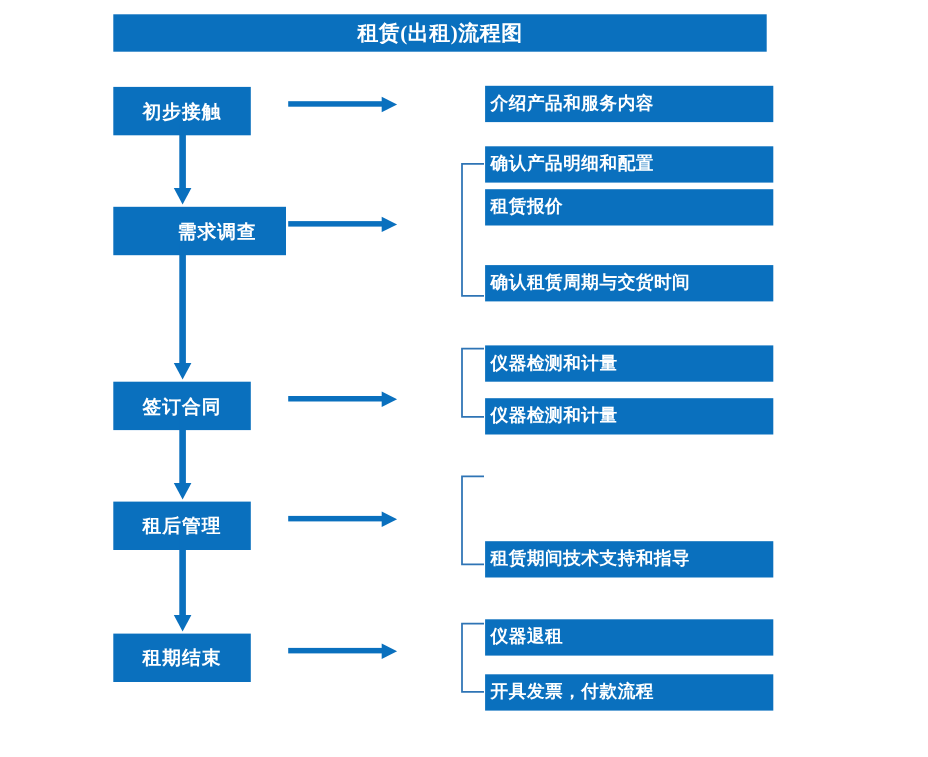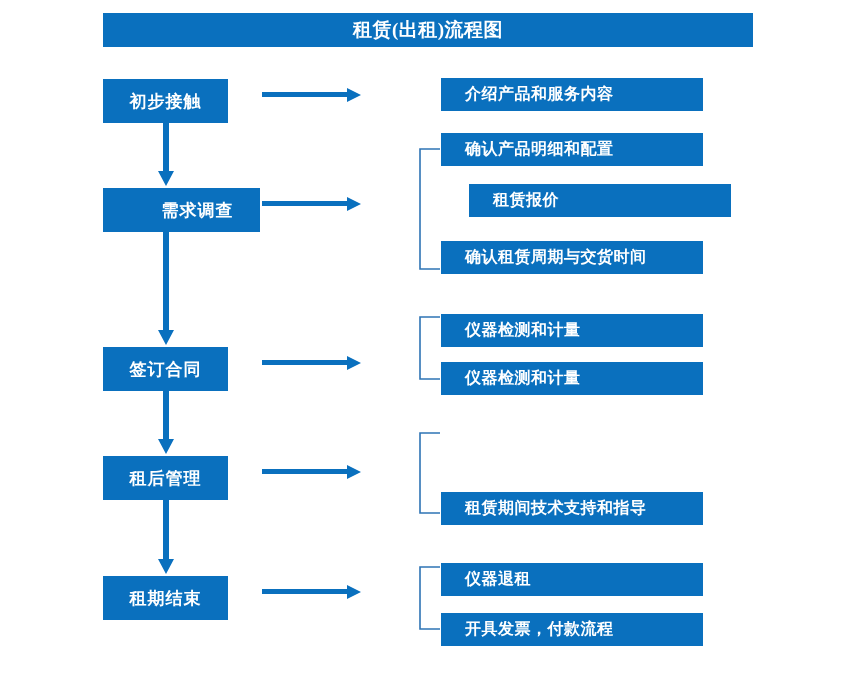--- a/index.html
+++ b/index.html
@@ -16,21 +16,21 @@
     height: 688px;
     background: #ffffff;
     overflow: hidden;
   }
 
   
   .title-bar {
     position: absolute;
     left: 103px;
     top: 13px;
-    width: 650px;
+    width: 594px;
     height: 34px;
     background: #0A70BE;
     color: #ffffff;
     font-size: 19px;
     font-weight: bold;
     display: flex;
     align-items: center;
     justify-content: center;
     letter-spacing: 0.5px;
   }
@@ -56,21 +56,21 @@
     position: absolute;
     left: 441px;
     width: 262px;
     height: 33px;
     background: #0A70BE;
     color: #ffffff;
     font-size: 16px;
     font-weight: bold;
     display: flex;
     align-items: center;
-    padding-left: 24px;
+    padding-left: 5px;
     box-sizing: border-box;
     letter-spacing: 0.5px;
   }
 
   
   .arrow-right {
     position: absolute;
     height: 16px;
     width: 100px;
   }
@@ -173,21 +173,21 @@
   </div>
   <div class="bracket" style="left:418px; top:566px; height:64px;">
     <svg width="24" height="64" viewBox="0 0 24 64">
       <path d="M22,1 L2,1 L2,63 L22,63" fill="none" stroke="#2E74B5" stroke-width="1.6"></path>
     </svg>
   </div>
 
   <div class="detail-box" style="top:78px;">介绍产品和服务内容</div>
 
   <div class="detail-box" style="top:133px;">确认产品明细和配置</div>
-  <div class="detail-box" style="top:184px;margin-left:28px;">租赁报价</div>
+  <div class="detail-box" style="top:172px;">租赁报价</div>
   <div class="detail-box" style="top:241px;">确认租赁周期与交货时间</div>
 
   <div class="detail-box" style="top:314px;">仪器检测和计量</div>
   <div class="detail-box" style="top:362px;">仪器检测和计量</div>
 
   <div class="detail-box" style="top:492px;">租赁期间技术支持和指导</div>
 
   <div class="detail-box" style="top:613px;">开具发票，付款流程</div>
   <div class="detail-box" style="top:563px;">仪器退租</div>
 

